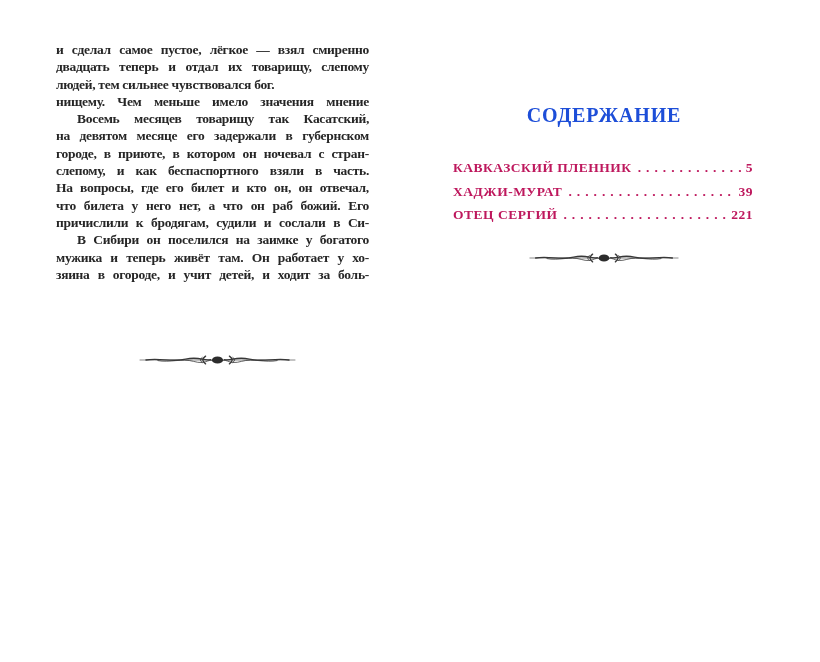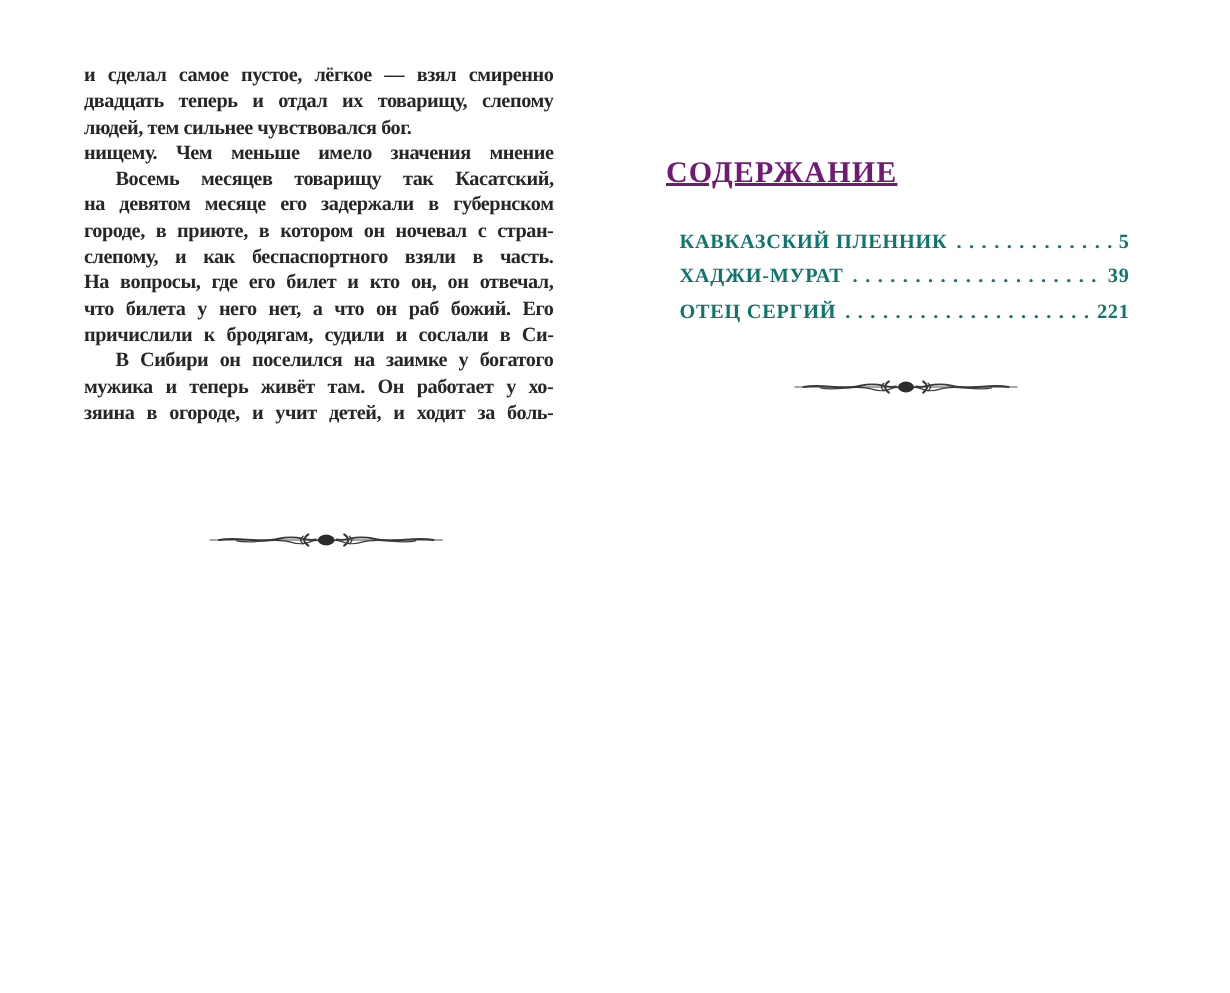--- a/index.html
+++ b/index.html
@@ -52,40 +52,39 @@
   .ornament svg { display: block; width: 100%; height: 100%; }
   .ornament-left  { left: 138px; top: 352px; width: 159px; }
   .ornament-right { left: 528px; top: 250px; width: 152px; }
 
   
   .contents-heading {
     position: absolute;
     left: 444px;
     top: 104px;
     width: 320px;
-    text-align: left;
+    text-align: center;
     font-size: 20px;
     font-weight: 700;
     letter-spacing: 0.8px;
-    color: #701a75;
-    text-decoration: underline;
+    color: #1d4ed8;
   }
   .toc {
     position: absolute;
     left: 453px;
     top: 153px;
     width: 300px;
   }
   .toc-row {
     display: flex;
-    align-items: flex-start;
+    align-items: flex-end;
     height: 23.3px;
     font-size: 13.5px;
     font-weight: 700;
-    color: #0f766e;
+    color: #be185d;
   }
   .toc-title {
     flex: 0 0 auto;
     letter-spacing: 0.5px;
     white-space: nowrap;
   }
   .toc-leader {
     flex: 1 1 auto;
     overflow: hidden;
     white-space: nowrap;

